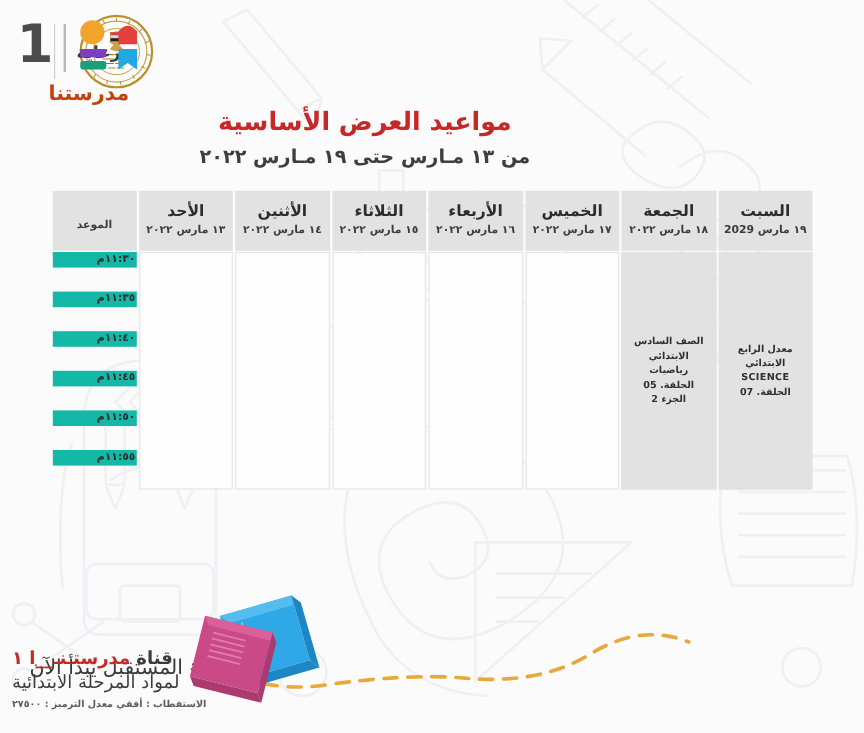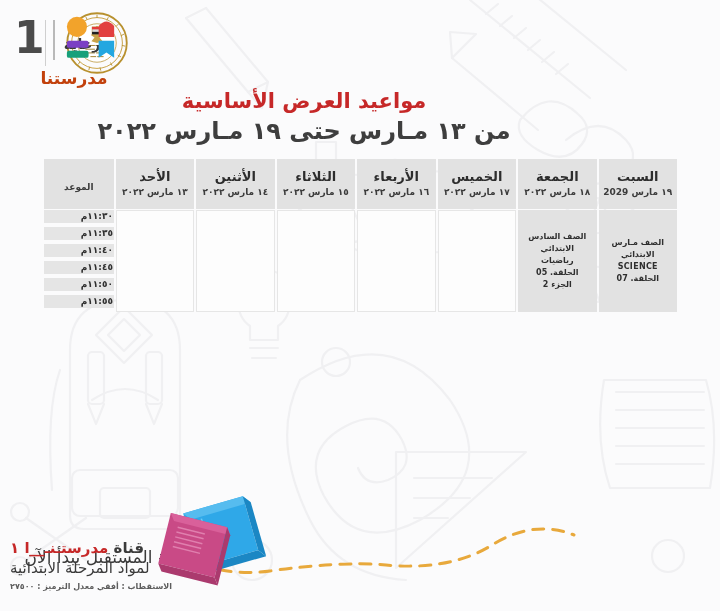--- a/index.html
+++ b/index.html
@@ -118,21 +118,21 @@
   }
   #main-title {
     font-size: 21px;
     font-weight: bold;
     color: #c62828;
     letter-spacing: 0px;
     line-height: 26px;
   }
   #date-range {
     margin-top: 4px;
-    font-size: 24px;
+    font-size: 16px;
     font-weight: bold;
     color: #3e3e3e;
     line-height: 26px;
     letter-spacing: 1px;
   }
 
   
   #schedule-table {
     position: absolute;
     top: 158px;
@@ -201,22 +201,22 @@
   #schedule-table td.timecol {
     padding: 0;
     vertical-align: top;
     background: transparent;
     border: none;
     width: 58px;
   }
   .time-chip {
     height: 13px;
     line-height: 13px;
-    margin-bottom: 4px;
-    background: #e5e5e5;
+    margin-bottom: 20px;
+    background: #14b8a6;
     font-size: 9px;
     font-weight: bold;
     color: #2f2f2f;
     text-align: center;
     padding-left: 36px;
   }
 
   
   #hashtag {
     position: absolute;
@@ -426,21 +426,21 @@
         <span class="day-date">١٣ مارس ٢٠٢٢</span>
       </th>
       <th class="th-time">
         <span class="th-time-label">الموعد</span>
       </th>
     </tr>
   </thead>
   <tbody>
     <tr>
       <td class="slot filled" id="cell-0">
-          <span class="prog-line">الصف مـارس الابتدائي</span>
+          <span class="prog-line">معدل الرابع الابتدائي</span>
           <span class="prog-line latin">SCIENCE</span>
           <span class="prog-line">الحلقة. 07</span>
         </td>
       <td class="slot filled" id="cell-1">
           <span class="prog-line">الصف السادس الابتدائي</span>
           <span class="prog-line">رياضيات</span>
           <span class="prog-line">الحلقة. 05</span>
           <span class="prog-line">الجزء 2</span>
         </td>
       <td class="slot" id="cell-2"></td>

